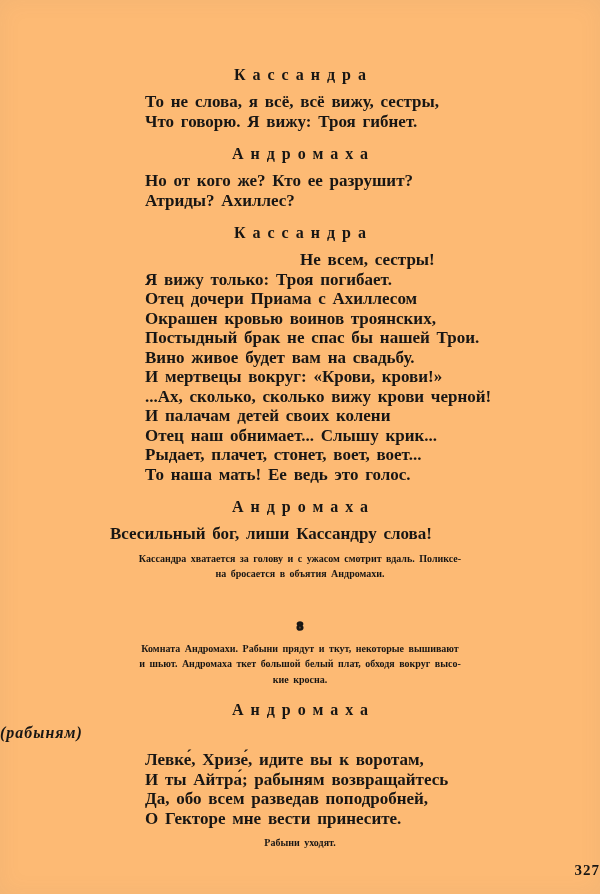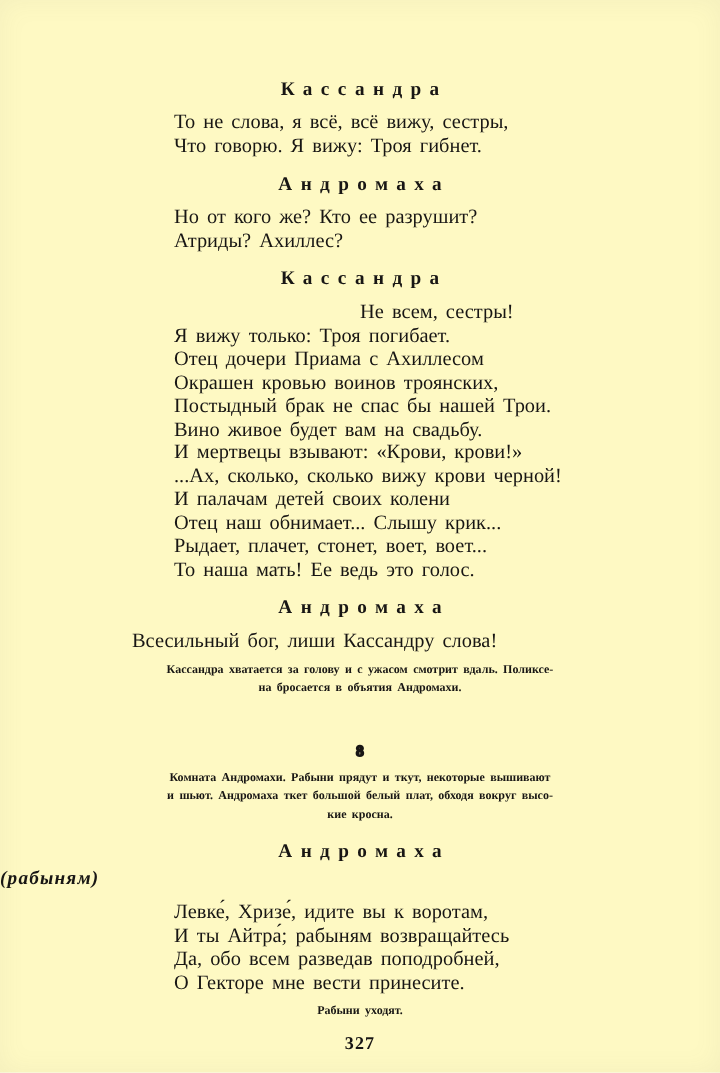--- a/index.html
+++ b/index.html
@@ -4,21 +4,21 @@
 <style>
   html, body {
     margin: 0;
     padding: 0;
     background: #ffffff;
   }
   .page {
     position: relative;
     width: 600px;
     height: 894px;
-    background: #fef9c3;
+    background: #fdba74;
     overflow: hidden;
     color: #181614;
     font-family: "Liberation Serif", "DejaVu Serif", serif;
     box-shadow: inset 0 0 22px rgba(120,120,115,0.08);
   }
   .content {
     padding-top: 52px;
   }
   
   .character {
@@ -30,21 +30,21 @@
     text-indent: 7px; 
     margin-top: 13px;
   }
   
   .verse {
     margin-left: 145px;
     margin-right: 40px;
     margin-top: 7px;
     font-size: 17px;
     line-height: 19.5px;
-    font-weight: 400;
+    font-weight: 700;
     word-spacing: 2.5px;
     white-space: nowrap;
   }
   .verse.outdent { margin-left: 110px; }
   .verse .line.indent { padding-left: 155px; }
   
   .stage {
     text-align: center;
     margin: 7px 38px 0 38px;
     font-size: 10px;
@@ -64,21 +64,21 @@
   
   .direction {
     font-size: 16px;
     line-height: 20px;
     font-style: italic;
     font-weight: 700;
     margin-top: 3px;
     letter-spacing: 1px;
   }
   .page-number {
-    text-align: center;
+    text-align: right;
     margin-top: 11px;
     font-size: 15px;
     font-weight: 700;
     letter-spacing: 1px;
   }
 </style>
 </head>
 <body>
 
 <div class="page">
@@ -94,21 +94,21 @@
         <div class="line">Атриды? Ахиллес?</div>
       </div>
       <div class="character">Кассандра</div>
       <div class="verse">
         <div class="line indent">Не всем, сестры!</div>
         <div class="line">Я вижу только: Троя погибает.</div>
         <div class="line">Отец дочери Приама с Ахиллесом</div>
         <div class="line">Окрашен кровью воинов троянских,</div>
         <div class="line">Постыдный брак не спас бы нашей Трои.</div>
         <div class="line">Вино живое будет вам на свадьбу.</div>
-        <div class="line">И мертвецы взывают: «Крови, крови!»</div>
+        <div class="line">И мертвецы вокруг: «Крови, крови!»</div>
         <div class="line">...Ах, сколько, сколько вижу крови черной!</div>
         <div class="line">И палачам детей своих колени</div>
         <div class="line">Отец наш обнимает... Слышу крик...</div>
         <div class="line">Рыдает, плачет, стонет, воет, воет...</div>
         <div class="line">То наша мать! Ее ведь это голос.</div>
       </div>
       <div class="character">Андромаха</div>
       <div class="verse outdent">
         <div class="line">Всесильный бог, лиши Кассандру слова!</div>
       </div>

